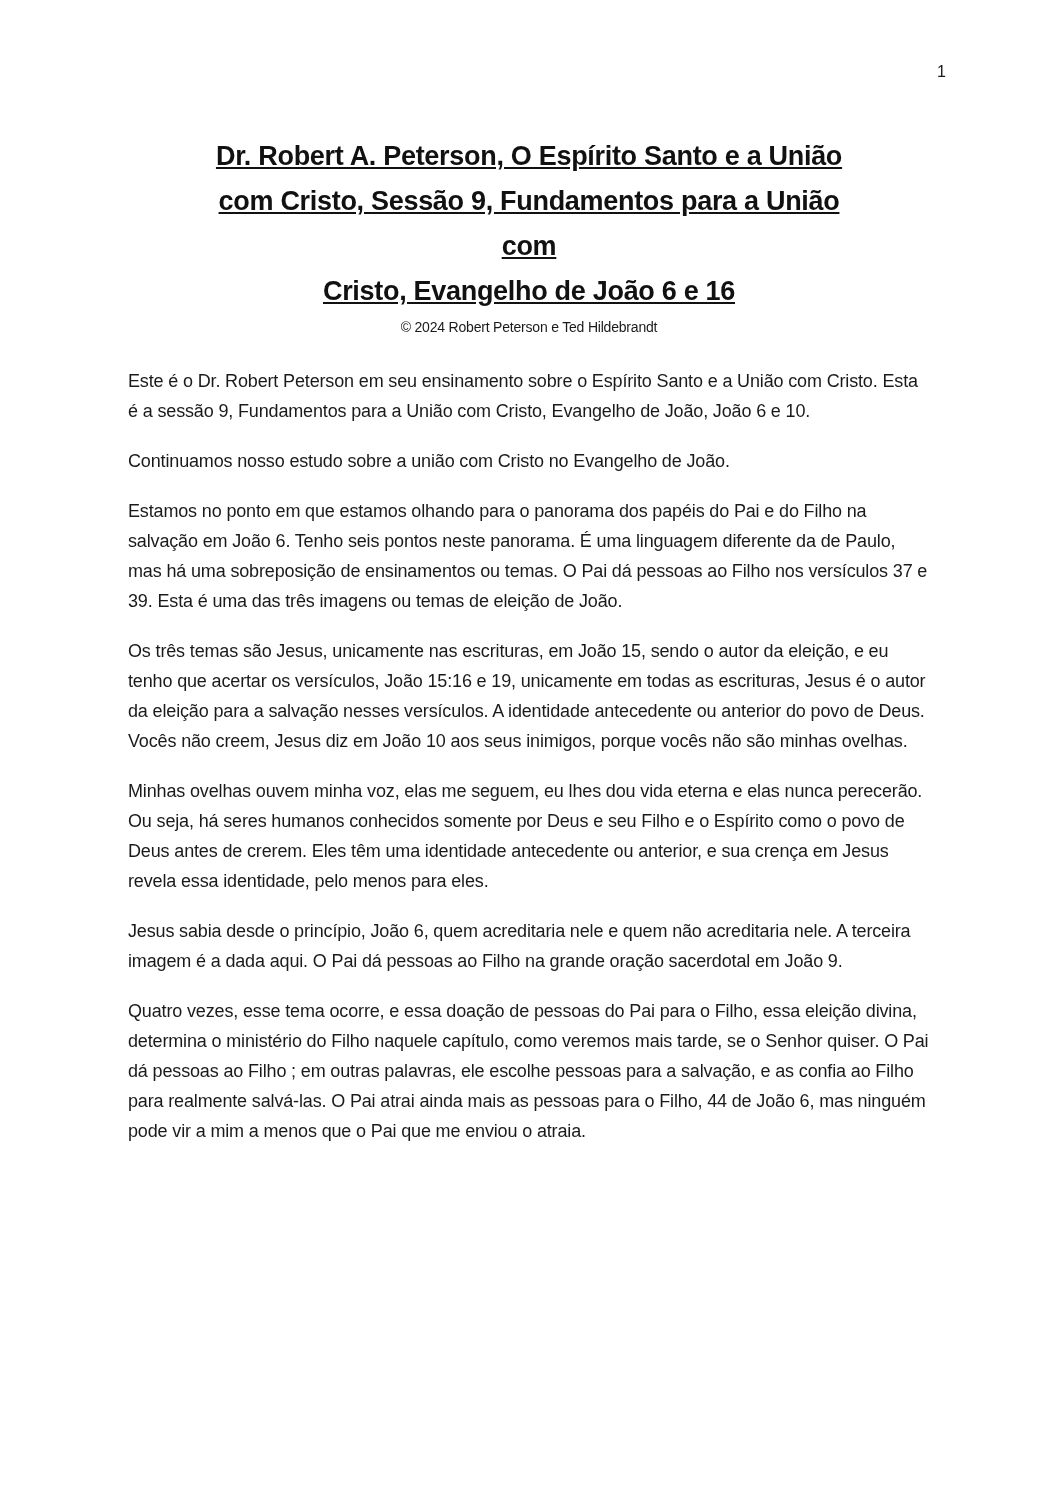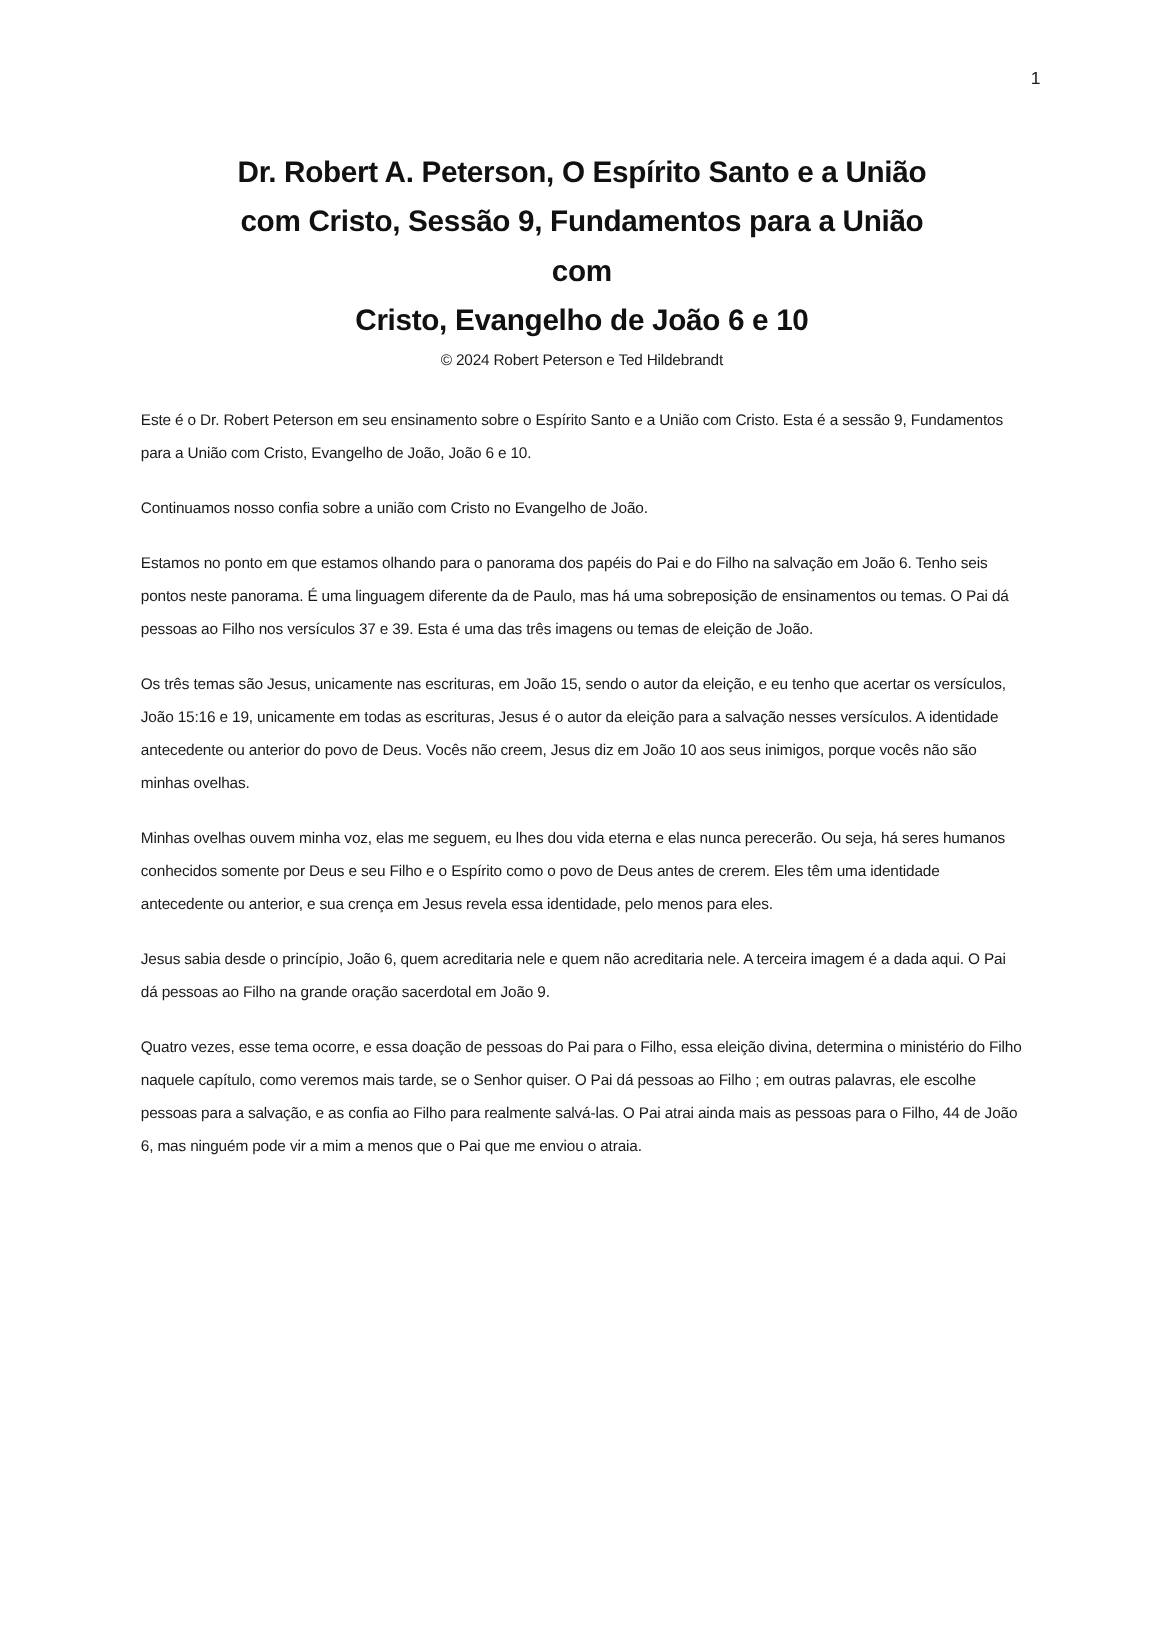--- a/index.html
+++ b/index.html
@@ -33,58 +33,59 @@
     padding: 134px 120px 0 120px;
     text-align: center;
     font-weight: bold;
     font-size: 27px;
     line-height: 45px;
     color: #111111;
     letter-spacing: -0.3px;
   }
   .title-line {
     white-space: nowrap;
+    text-decoration: underline;
   }
   .copyright {
     text-align: center;
     font-size: 14px;
     line-height: 26px;
     color: #1a1a1a;
     letter-spacing: -0.2px;
   }
   .body-text {
     margin: 26px 128px 0 128px;
-    font-size: 14px;
+    font-size: 18px;
     line-height: 30px;
     letter-spacing: -0.15px;
     text-align: left;
   }
   .body-text p {
     margin: 0 0 20px 0;
   }
 </style>
 </head>
 <body>
 
 <div class="page">
 
   <div class="page-number">1</div>
 
   <header class="title-block">
     <div class="title-line">Dr. Robert A. Peterson, O Espírito Santo e a União</div>
     <div class="title-line">com Cristo, Sessão 9, Fundamentos para a União</div>
     <div class="title-line">com</div>
-    <div class="title-line">Cristo, Evangelho de João 6 e 10</div>
+    <div class="title-line">Cristo, Evangelho de João 6 e 16</div>
   </header>
 
   <div class="copyright">© 2024 Robert Peterson e Ted Hildebrandt</div>
 
   <main class="body-text">
     <p>Este é o Dr. Robert Peterson em seu ensinamento sobre o Espírito Santo e a União com Cristo. Esta é a sessão 9, Fundamentos para a União com Cristo, Evangelho de João, João 6 e 10.</p>
-    <p>Continuamos nosso confia sobre a união com Cristo no Evangelho de João.</p>
+    <p>Continuamos nosso estudo sobre a união com Cristo no Evangelho de João.</p>
     <p>Estamos no ponto em que estamos olhando para o panorama dos papéis do Pai e do Filho na salvação em João 6. Tenho seis pontos neste panorama. É uma linguagem diferente da de Paulo, mas há uma sobreposição de ensinamentos ou temas. O Pai dá pessoas ao Filho nos versículos 37 e 39. Esta é uma das três imagens ou temas de eleição de João.</p>
     <p>Os três temas são Jesus, unicamente nas escrituras, em João 15, sendo o autor da eleição, e eu tenho que acertar os versículos, João 15:16 e 19, unicamente em todas as escrituras, Jesus é o autor da eleição para a salvação nesses versículos. A identidade antecedente ou anterior do povo de Deus. Vocês não creem, Jesus diz em João 10 aos seus inimigos, porque vocês não são minhas ovelhas.</p>
     <p>Minhas ovelhas ouvem minha voz, elas me seguem, eu lhes dou vida eterna e elas nunca perecerão. Ou seja, há seres humanos conhecidos somente por Deus e seu Filho e o Espírito como o povo de Deus antes de crerem. Eles têm uma identidade antecedente ou anterior, e sua crença em Jesus revela essa identidade, pelo menos para eles.</p>
     <p>Jesus sabia desde o princípio, João 6, quem acreditaria nele e quem não acreditaria nele. A terceira imagem é a dada aqui. O Pai dá pessoas ao Filho na grande oração sacerdotal em João 9.</p>
     <p>Quatro vezes, esse tema ocorre, e essa doação de pessoas do Pai para o Filho, essa eleição divina, determina o ministério do Filho naquele capítulo, como veremos mais tarde, se o Senhor quiser. O Pai dá pessoas ao Filho ; em outras palavras, ele escolhe pessoas para a salvação, e as confia ao Filho para realmente salvá-las. O Pai atrai ainda mais as pessoas para o Filho, 44 de João 6, mas ninguém pode vir a mim a menos que o Pai que me enviou o atraia.</p>
   </main>
 
 </div>
 
 </body></html>

